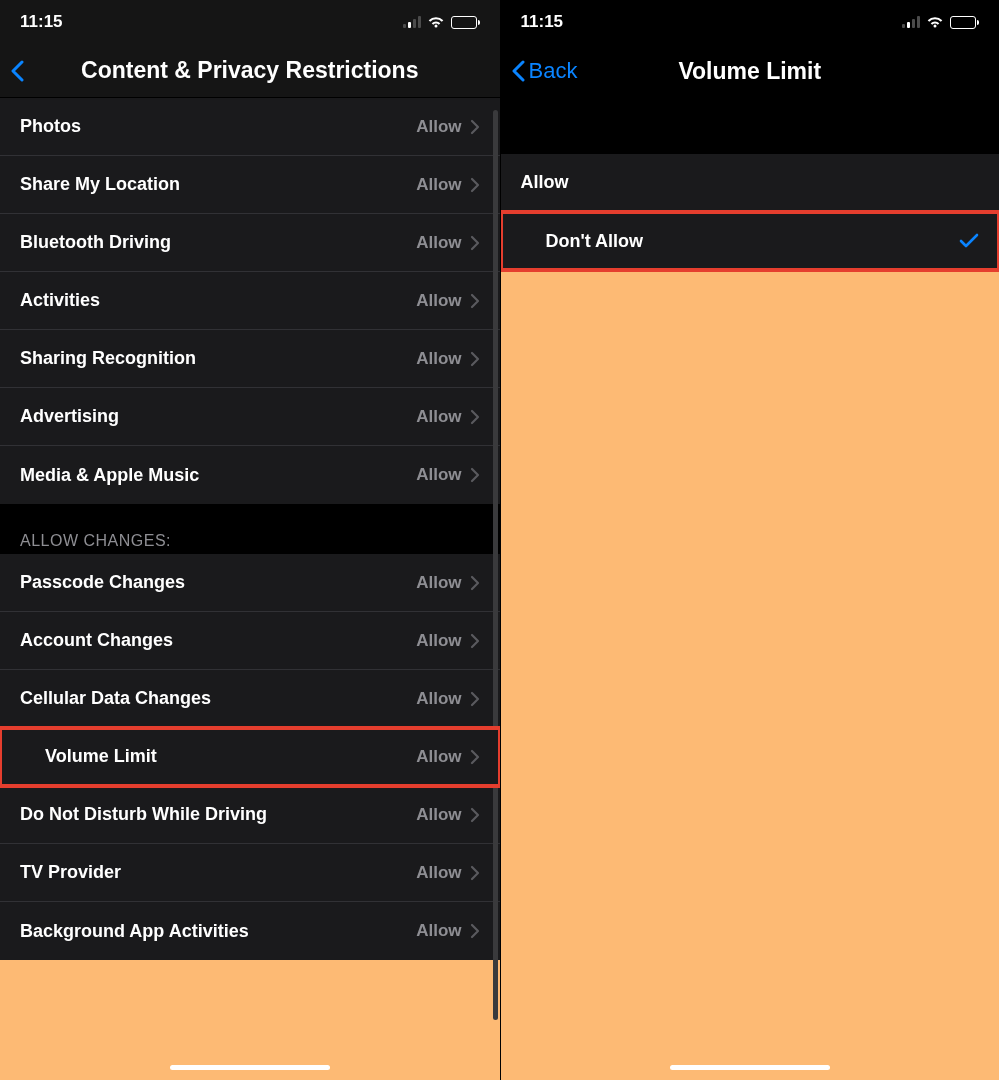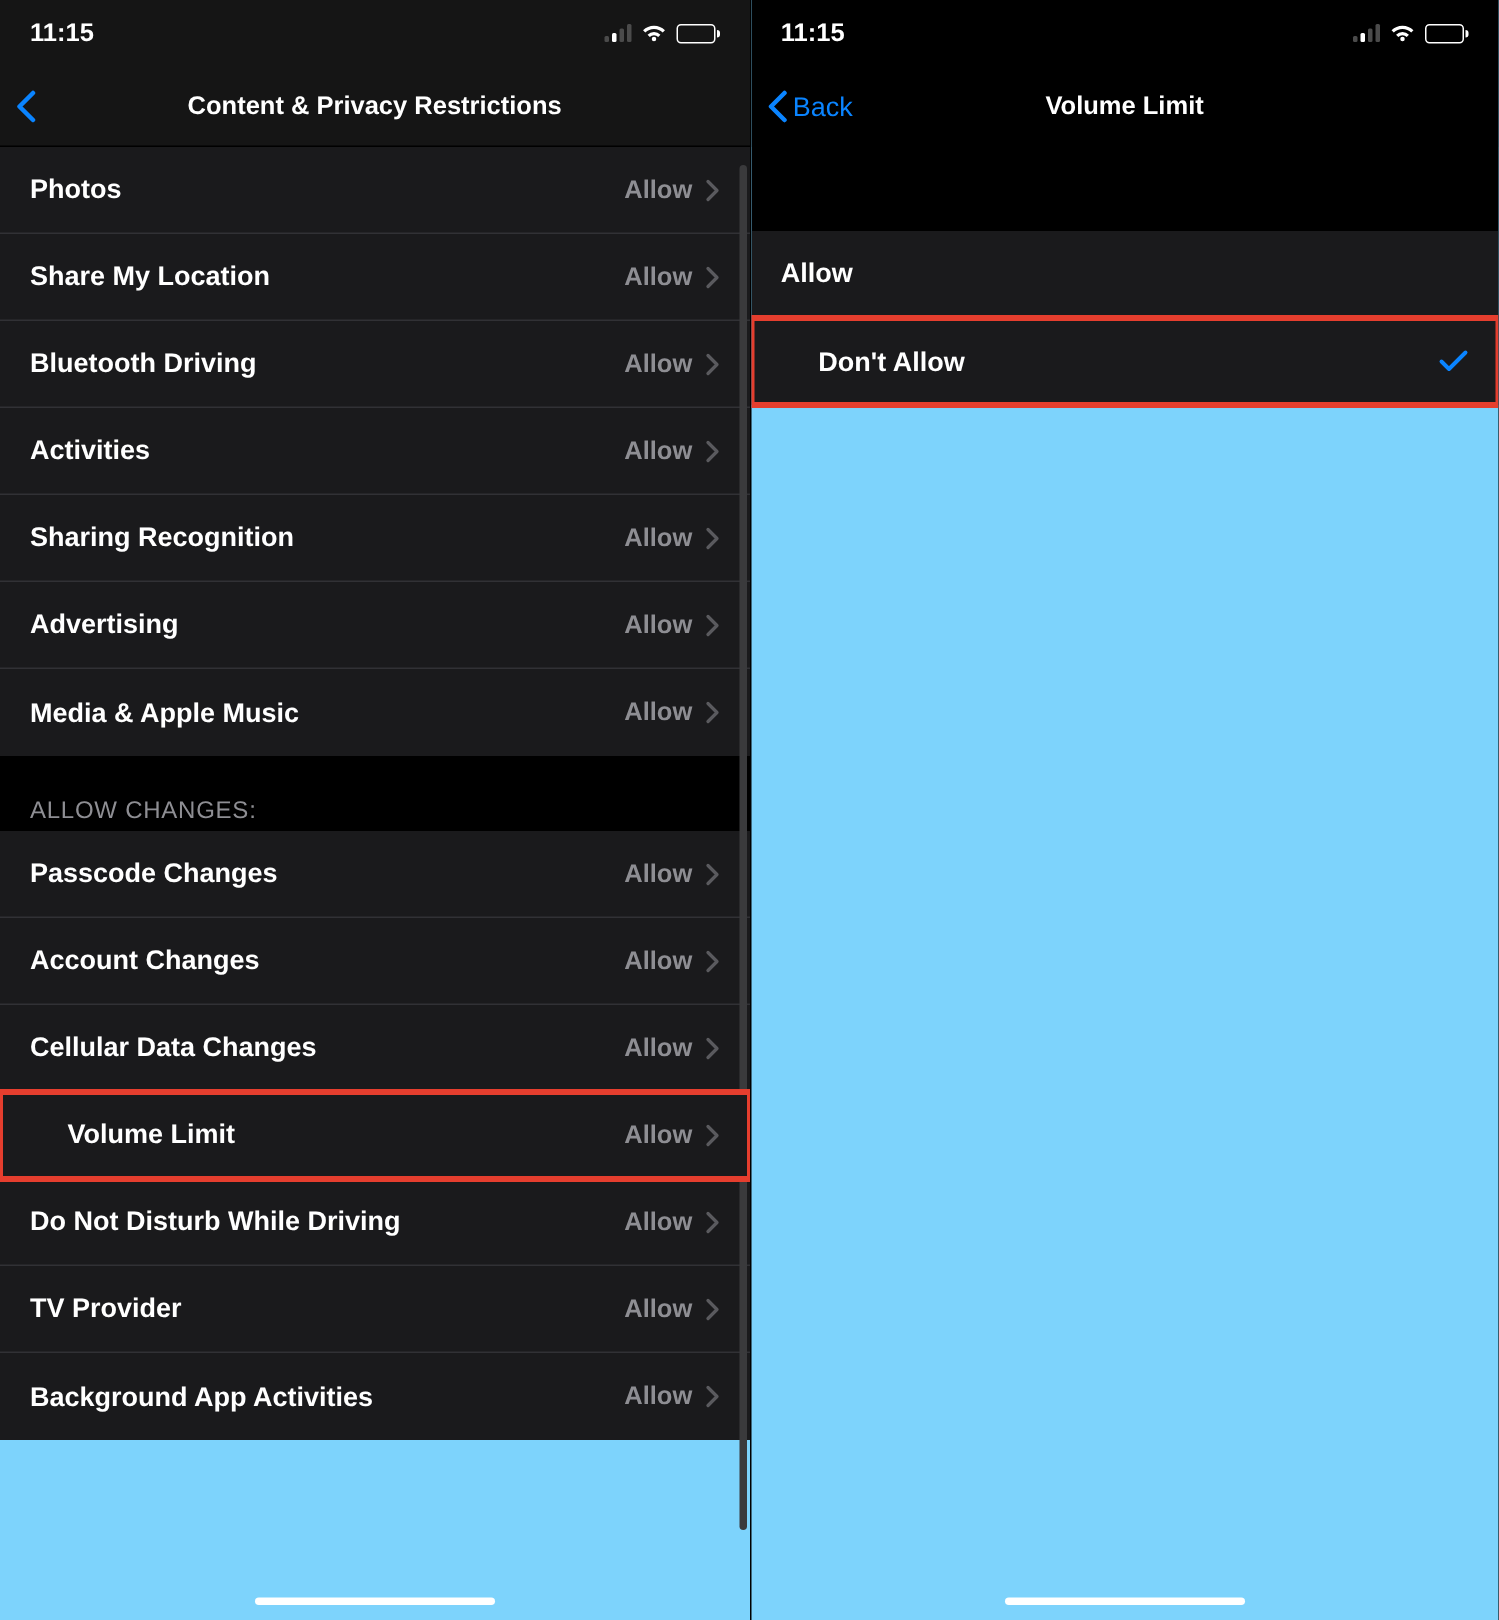--- a/index.html
+++ b/index.html
@@ -7,21 +7,21 @@
     width: 999px; height: 1080px;
     background: #000;
     font-family: -apple-system, "Helvetica Neue", Arial, sans-serif;
     color: #fff;
     overflow: hidden;
   }
   .screens { display: flex; height: 100%; }
   .screen {
     position: relative;
     width: 499.5px; height: 1080px;
-    background: #7dd3fc;
+    background: #fdba74;
     display: flex; flex-direction: column;
     overflow: hidden;
   }
   .screen + .screen { border-left: 1px solid #000; }
 
   
   .statusbar {
     height: 44px;
     display: flex; align-items: center;
     padding: 0 20px;
@@ -53,27 +53,27 @@
     display:flex; align-items:center;
     background: #151515;
     position: relative;
     border-bottom: 1px solid #000;
   }
   .screen.right .navheader { background:#000; border-bottom:none; }
   .navheader .back {
     color: #0a84ff;
     display:flex; align-items:center;
     padding-left: 10px;
-    font-size: 18px;
+    font-size: 22px;
     cursor: pointer;
   }
   .navheader .back svg { margin-right: 4px; }
   .navheader .title {
     position:absolute; left:0; right:0;
-    text-align:center; font-size: 17px; font-weight:600;
+    text-align:center; font-size: 23px; font-weight:600;
     pointer-events:none;
   }
 
   
   .section { background:#1c1c1e; }
   .screen.right .section { background:#1c1c1e; }
   .section-header {
     color:#8e8e93; font-size:16px; letter-spacing:0.5px;
     padding: 28px 20px 4px; background:#000; text-transform:uppercase;
   }

